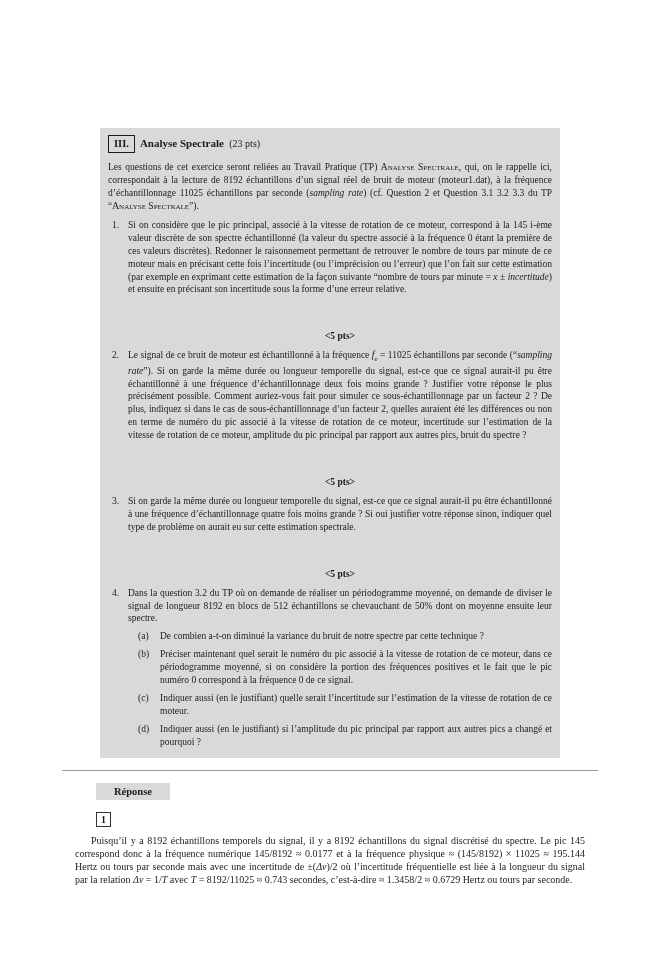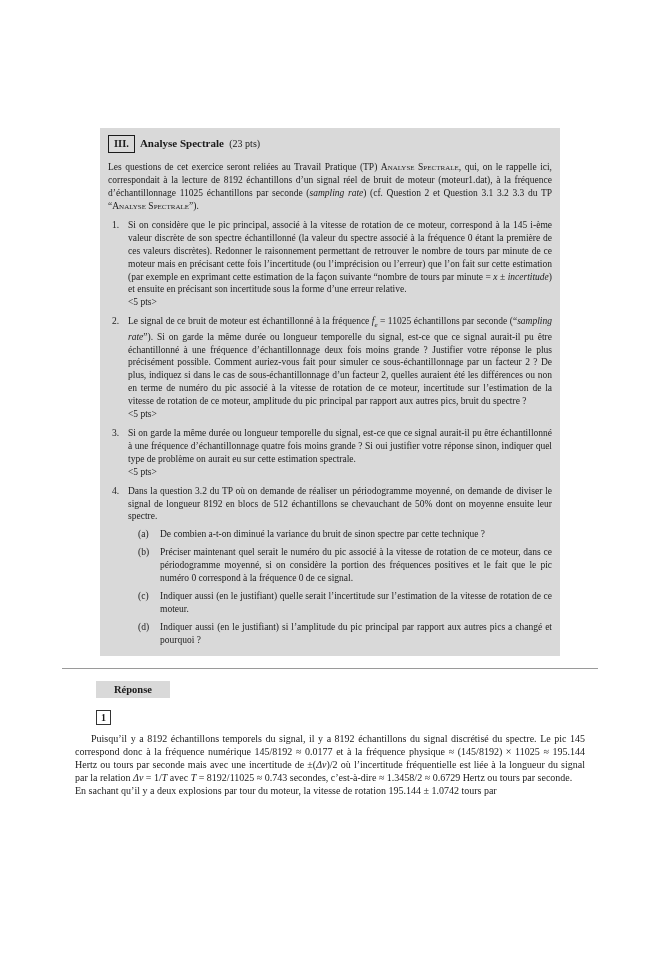--- a/index.html
+++ b/index.html
@@ -33,21 +33,21 @@
     margin-right:5px;
     background:#d9d9d9;
   }
   .exercise-title { font-weight:bold; font-size:11px; }
   .exercise-points { font-size:10px; margin-left:3px; }
   .intro { margin:0 0 6px 0; }
   .questions { margin:0; }
   .q-item { display:flex; margin:6px 0 0 4px; }
   .q-num { flex:none; width:16px; }
   .q-body { flex:1; }
-  .points { font-weight:normal; text-align:left; }
+  .points { font-weight:bold; text-align:center;margin-top:34px; }
   .sub-item { display:flex; margin:5px 0 0 10px; }
   .sub-label { flex:none; width:22px; }
   .sub-body { flex:1; }
   .separator {
     border:none;
     border-top:1px solid #9a9a9a;
     width:536px;
     margin:12px 0 0 62px;
   }
   .reponse-row { margin:10px 12px 0 96px; }
@@ -119,21 +119,21 @@
         </div>
       </div>
 
       <div class="q-item">
         <span class="q-num">4.</span>
         <div class="q-body">
           <span><span>Dans la question 3.2 du TP où on demande de réaliser un périodogramme moyenné, on demande de diviser le signal de longueur 8192 en blocs de 512 échantillons se chevauchant de 50% dont on moyenne ensuite leur spectre.</span></span>
 
           <div class="sub-item">
             <span class="sub-label">(a)</span>
-            <div class="sub-body"><span>De combien a-t-on diminué la variance du bruit de sinon spectre par cette technique ?</span></div>
+            <div class="sub-body"><span>De combien a-t-on diminué la variance du bruit de notre spectre par cette technique ?</span></div>
           </div>
 
           <div class="sub-item">
             <span class="sub-label">(b)</span>
             <div class="sub-body"><span>Préciser maintenant quel serait le numéro du pic associé à la vitesse de rotation de ce moteur, dans ce périodogramme moyenné, si on considère la portion des fréquences positives et le fait que le pic numéro 0 correspond à la fréquence 0 de ce signal.</span></div>
           </div>
 
           <div class="sub-item">
             <span class="sub-label">(c)</span>
             <div class="sub-body"><span>Indiquer aussi (en le justifiant) quelle serait l’incertitude sur l’estimation de la vitesse de rotation de ce moteur.</span></div>

